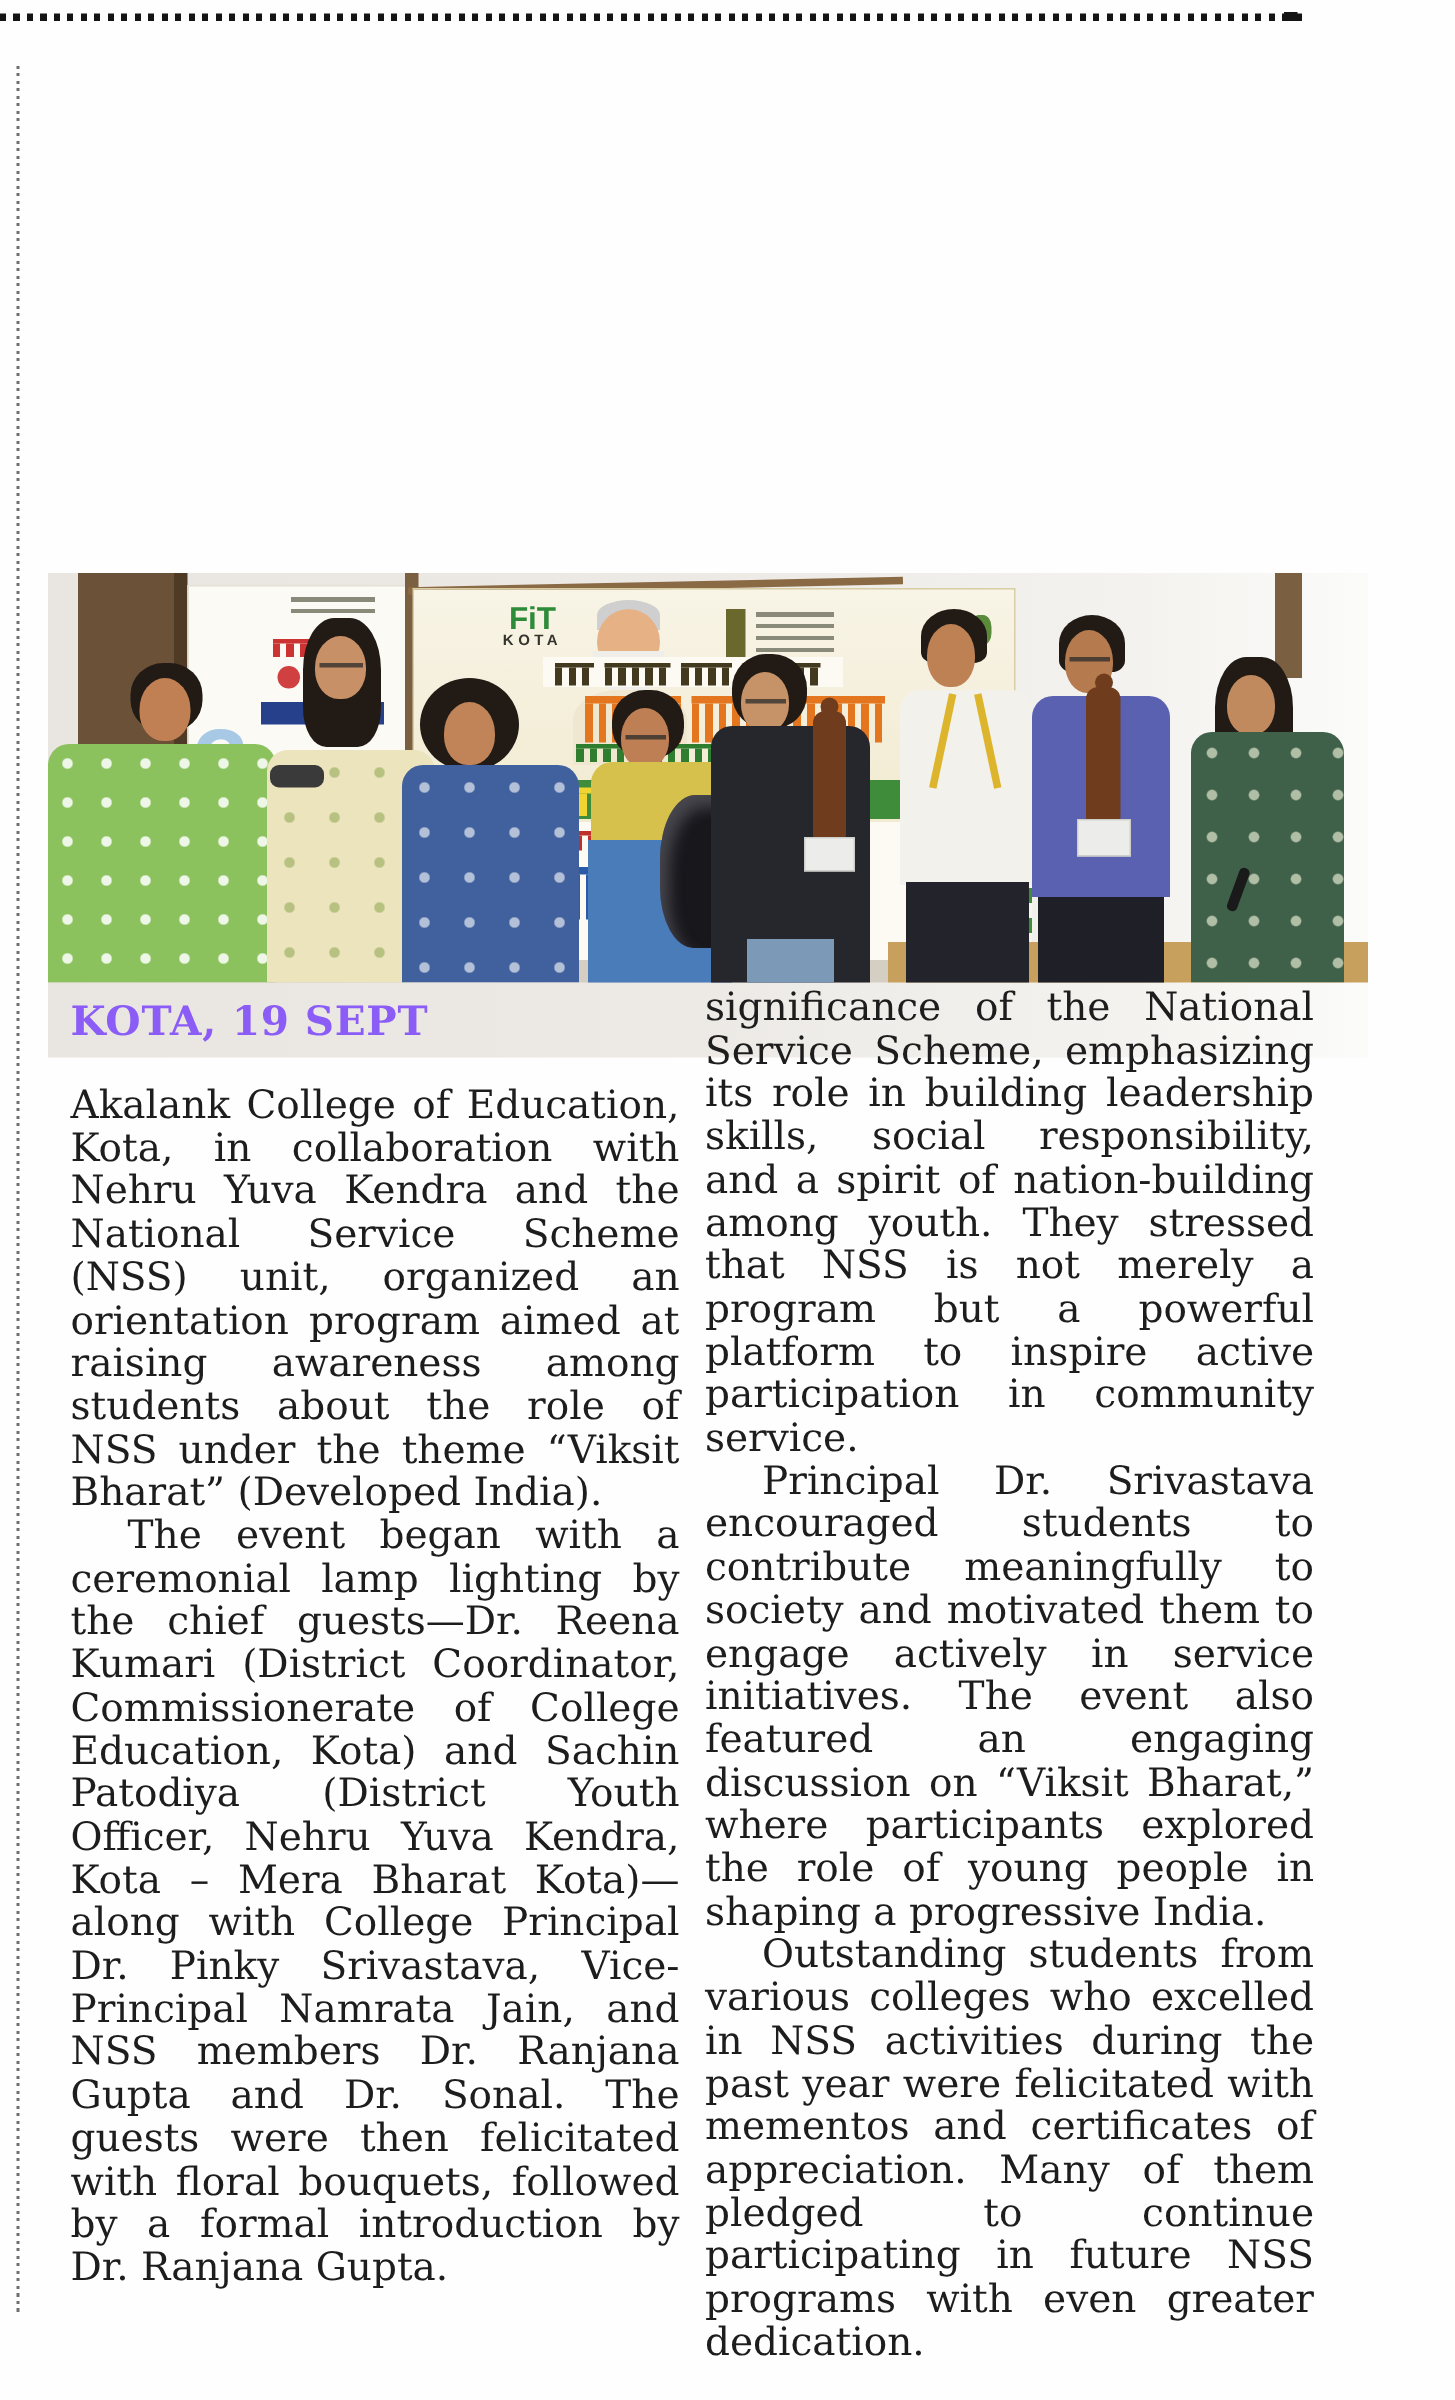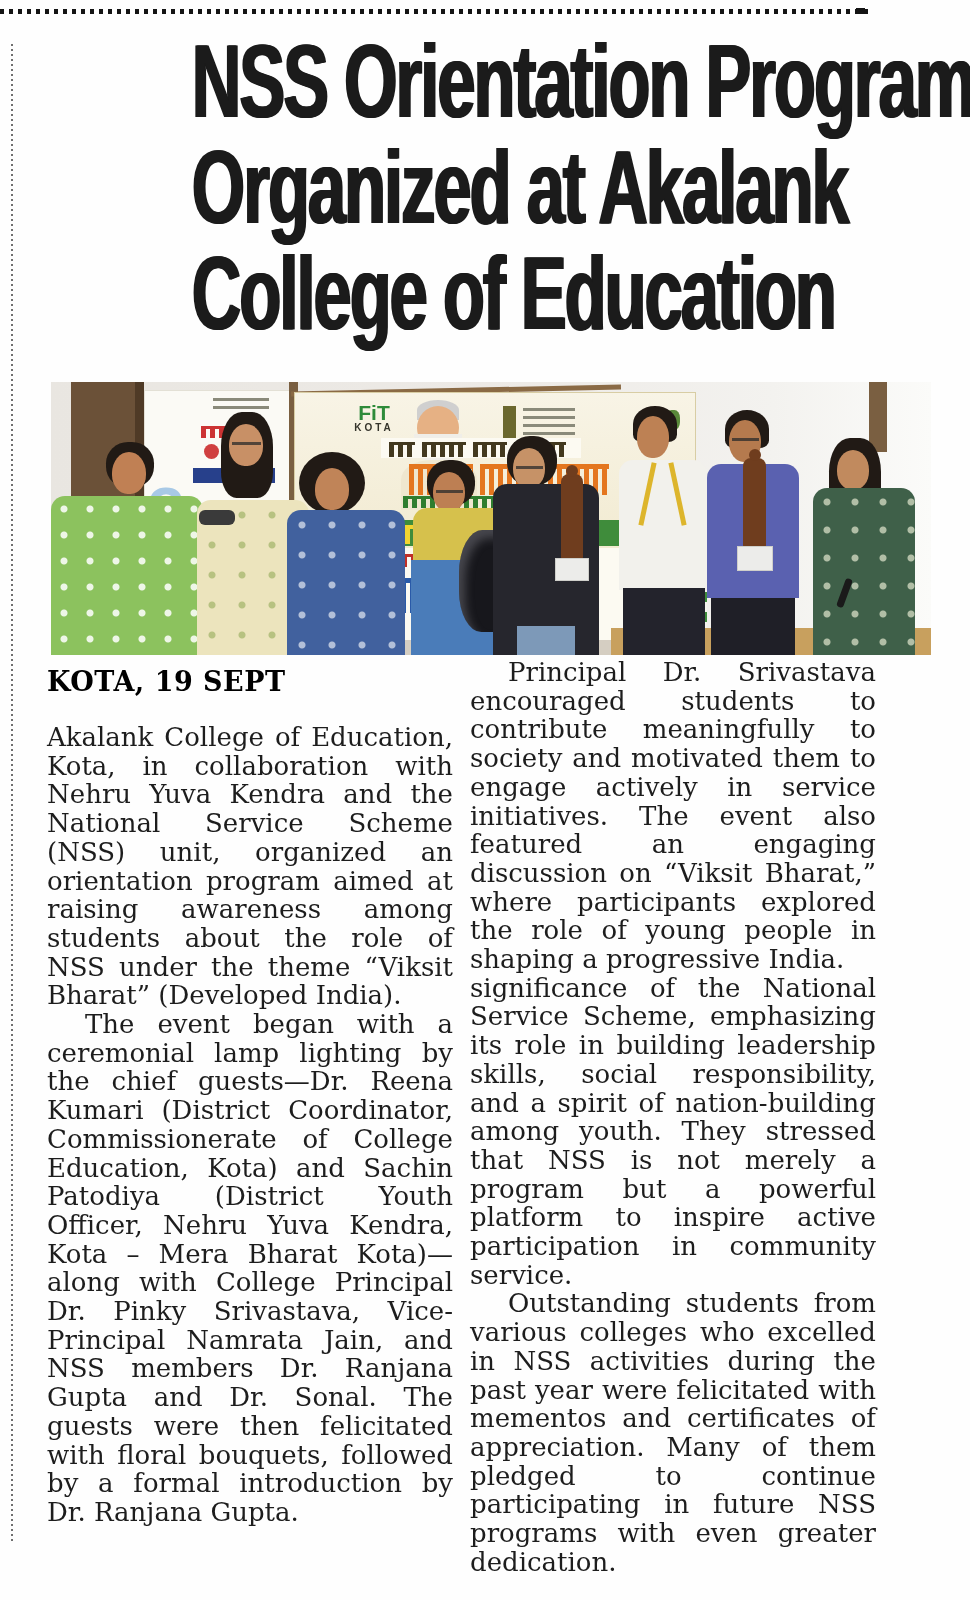--- a/index.html
+++ b/index.html
@@ -14,21 +14,21 @@
     background:repeating-linear-gradient(180deg,#6f6f6f 0 2px,transparent 2px 5px);}
 
   
   .headline{position:absolute;left:40px;top:28px;width:893px;margin:0;text-align:center;
     font-family:"Liberation Sans",sans-serif;font-weight:700;font-size:104px;line-height:106px;
     letter-spacing:-3px;color:#1b1b1b;}
   .headline span{display:block;transform:scaleX(0.66);transform-origin:50% 50%;white-space:nowrap;
     text-shadow:1.6px 0 0 currentColor,-1.6px 0 0 currentColor;}
 
   
-  .photo{position:absolute;left:51px;top:382px;width:880px;height:273px;margin:0;overflow:hidden;
+  .photo{position:absolute;left:32px;top:382px;width:880px;height:323px;margin:0;overflow:hidden;
     background:linear-gradient(90deg,#e9e6e1 0%,#edeae6 50%,#f3f2ef 82%,#fbfbf9 100%);}
   .ab{position:absolute;}
 
   .door{background:#6b5138;}
   .door-dark{background:#4f3a26;}
   .whiteboard{background:#fbfaf5;border:1px solid #e3e0d5;}
   .qmark{font-family:"Liberation Sans",sans-serif;font-weight:700;font-size:62px;color:#a8c9e6;line-height:1;}
   .pole{background:#7a5f41;}
   .rod{background:#8a6a45;transform:rotate(-1.2deg);}
   .banner-main{background:linear-gradient(180deg,#f8f4e6 0%,#f2ebd2 60%,#ece2c2 100%);border:1px solid #d8cda4;}
@@ -63,38 +63,33 @@
     border-radius:50%;background:#6f3d1e;}
   .statue-base{background:#ececea;border:1px solid #cfcfca;}
   .bundle{background:#17171c;border-radius:42% 38% 40% 40%;
     box-shadow:inset 6px 8px 10px rgba(160,160,170,.35);}
   .mic{background:#1a1a1a;border-radius:3px;transform:rotate(20deg);}
   .lanyard{background:#ddb52c;}
 
   
   .article{position:absolute;left:47px;top:658px;width:830px;display:flex;gap:17px;}
   .col{width:406px;}
-  .dateline{margin:8px 0 26px 0;font-weight:700;font-size:27px;letter-spacing:.5px;color:#000000;}
+  .dateline{margin:8px 0 26px 0;font-weight:700;font-size:27px;letter-spacing:.5px;color:#8b5cf6;}
   .para{margin:0;font-size:26px;line-height:28.7px;text-align:justify;color:#1d1d1d;}
   .para.indent{text-indent:38px;}
 </style>
 </head>
 <body>
 
 <div class="page">
 
   <div class="rule-top"></div>
   <div class="rule-top-end"></div>
   <div class="rule-left"></div>
 
-  <h1 class="headline">
-    <span>NSS Orientation Program</span>
-    <span>Organized at Akalank</span>
-    <span>College of Education</span>
-  </h1>
 
   <figure class="photo">
 
     <div class="ab door" style="left:20px;top:0;width:64px;height:150px;"></div>
     <div class="ab door-dark" style="left:84px;top:0;width:9px;height:210px;"></div>
 
     <div class="ab whiteboard" style="left:93px;top:8px;width:148px;height:258px;"></div>
     <div class="ab textlines" style="left:162px;top:16px;width:56px;height:14px;"></div>
     <div class="ab dev" style="left:150px;top:44px;width:58px;height:9px;--c:#cc3333;border-top-width:3px;"></div>
     <div class="ab" style="left:153px;top:62px;width:15px;height:15px;border-radius:50%;background:#d04040;"></div>
@@ -236,19 +231,19 @@
     </div>
   </figure>
 
   <section class="article">
     <div class="col">
       <p class="dateline">KOTA, 19 SEPT</p>
       <p class="para">Akalank College of Education, Kota, in collaboration with Nehru Yuva Kendra and the National Service Scheme (NSS) unit, organized an orientation program aimed at raising awareness among students about the role of NSS under the theme “Viksit Bharat” (Developed India).</p>
       <p class="para indent">The event began with a ceremonial lamp lighting by the chief guests—Dr. Reena Kumari (District Coordinator, Commissionerate of College Education, Kota) and Sachin Patodiya (District Youth Officer, Nehru Yuva Kendra, Kota – Mera Bharat Kota)—along with College Principal Dr. Pinky Srivastava, Vice-Principal Namrata Jain, and NSS members Dr. Ranjana Gupta and Dr. Sonal. The guests were then felicitated with floral bouquets, followed by a formal introduction by Dr. Ranjana Gupta.</p>
     </div>
     <div class="col">
+      <p class="para">significance of the National Service Scheme, emphasizing its role in building leadership skills, social responsibility, and a spirit of nation-building among youth. They stressed that NSS is not merely a program but a powerful platform to inspire active participation in community service.</p>
       <p class="para indent">Principal Dr. Srivastava encouraged students to contribute meaningfully to society and motivated them to engage actively in service initiatives. The event also featured an engaging discussion on “Viksit Bharat,” where participants explored the role of young people in shaping a progressive India.</p>
-      <p class="para">significance of the National Service Scheme, emphasizing its role in building leadership skills, social responsibility, and a spirit of nation-building among youth. They stressed that NSS is not merely a program but a powerful platform to inspire active participation in community service.</p>
       <p class="para indent">Outstanding students from various colleges who excelled in NSS activities during the past year were felicitated with mementos and certificates of appreciation. Many of them pledged to continue participating in future NSS programs with even greater dedication.</p>
     </div>
   </section>
 
 </div>
 
 </body></html>

